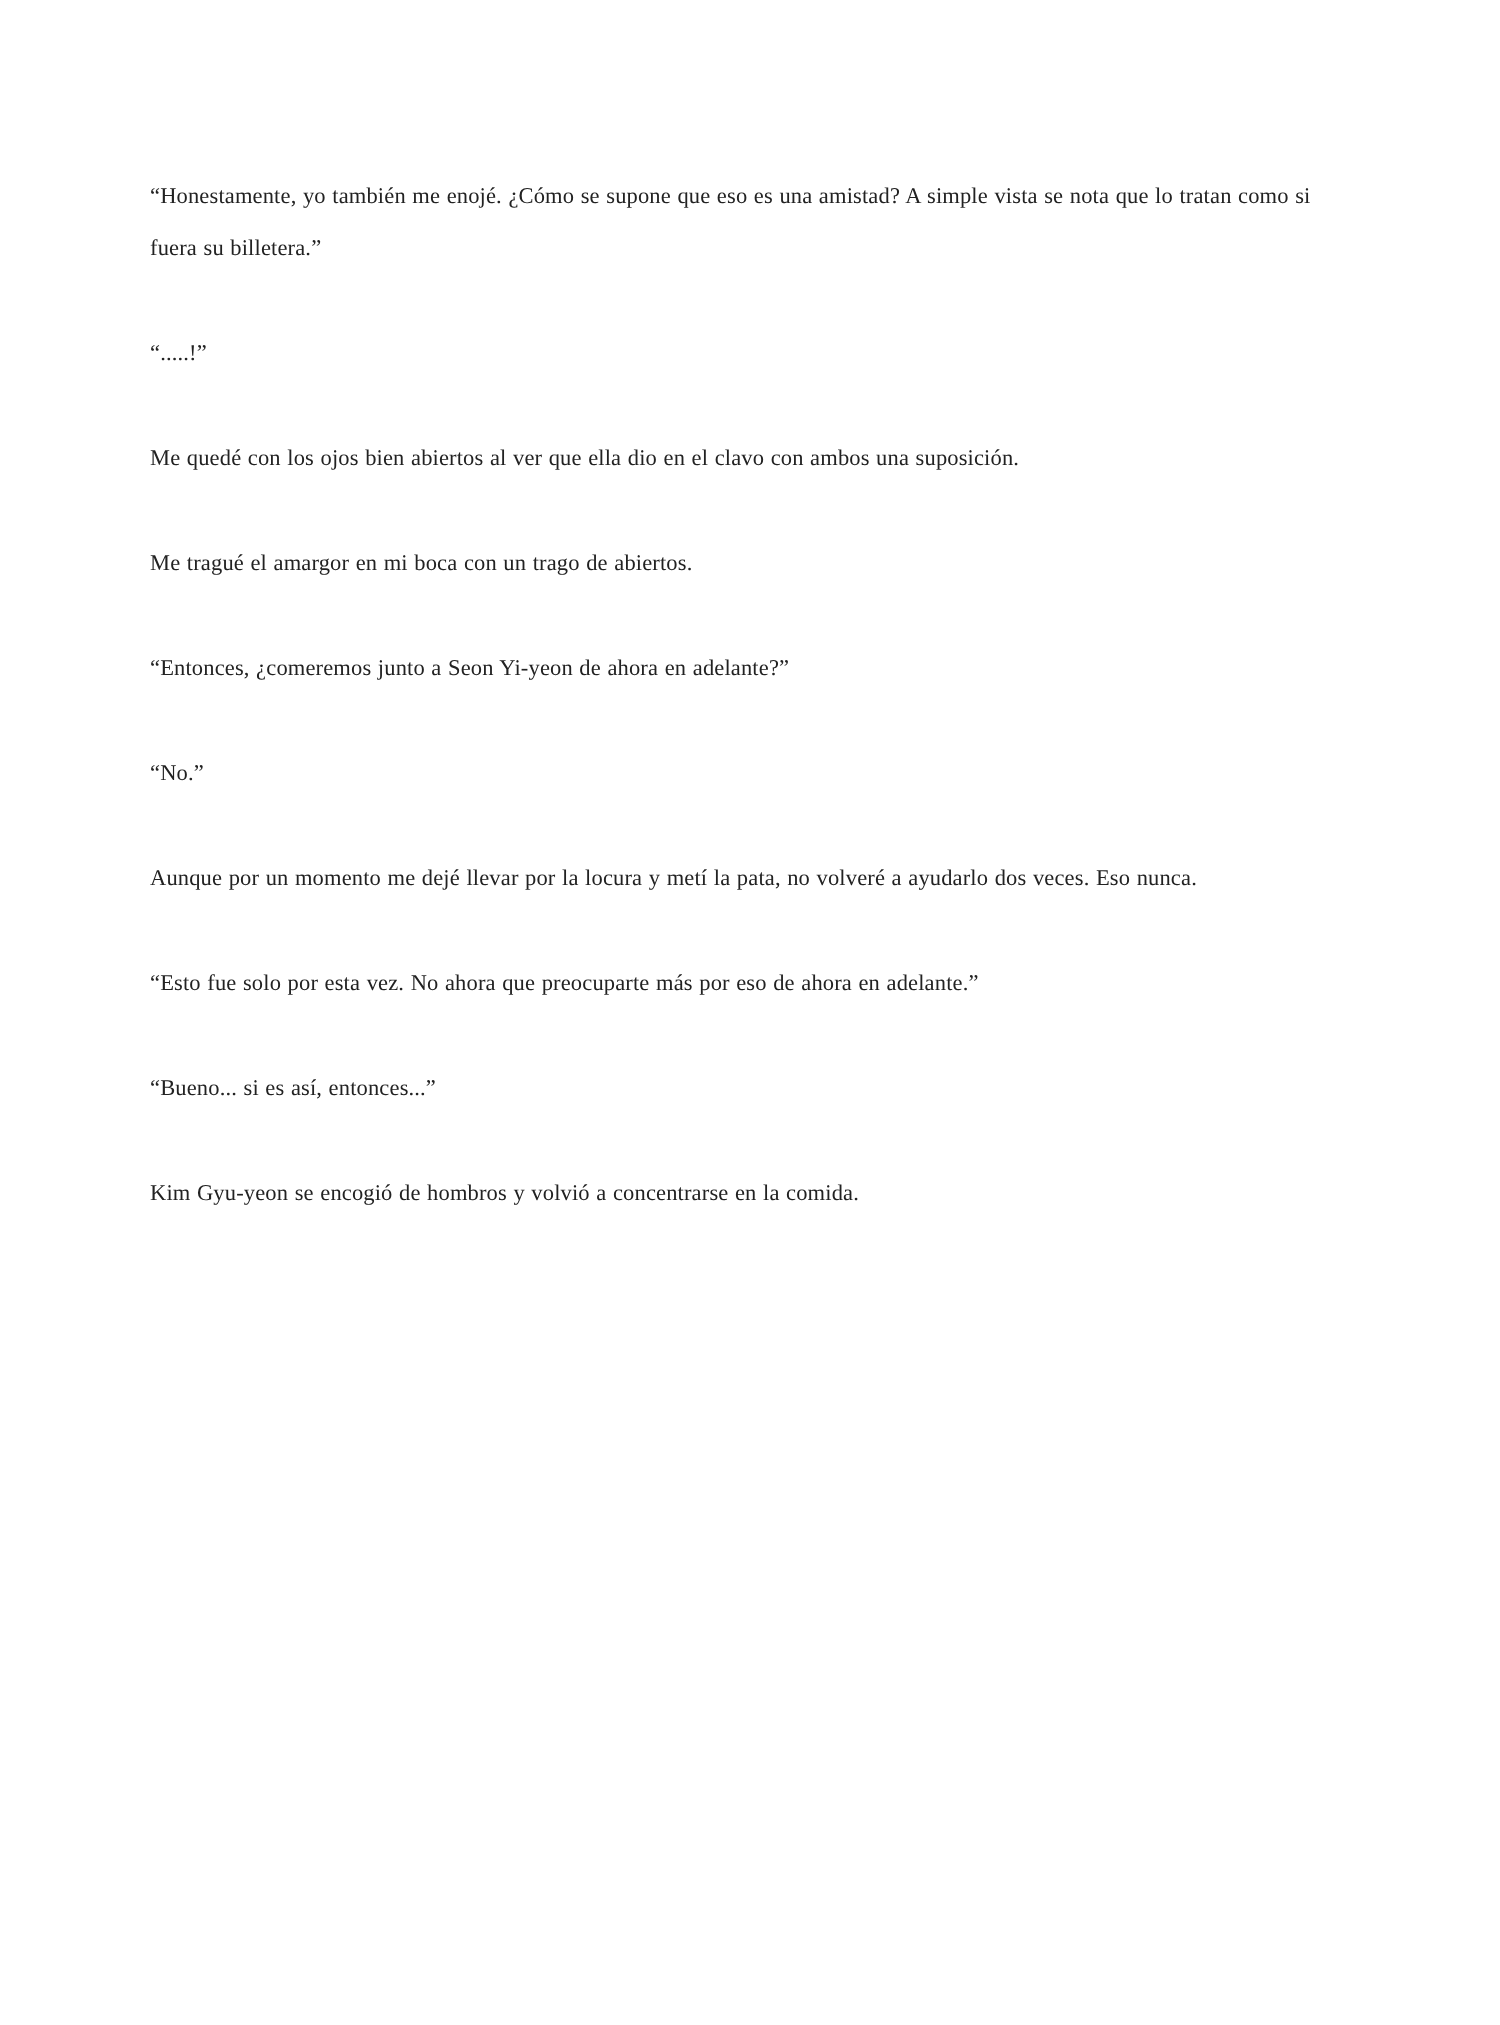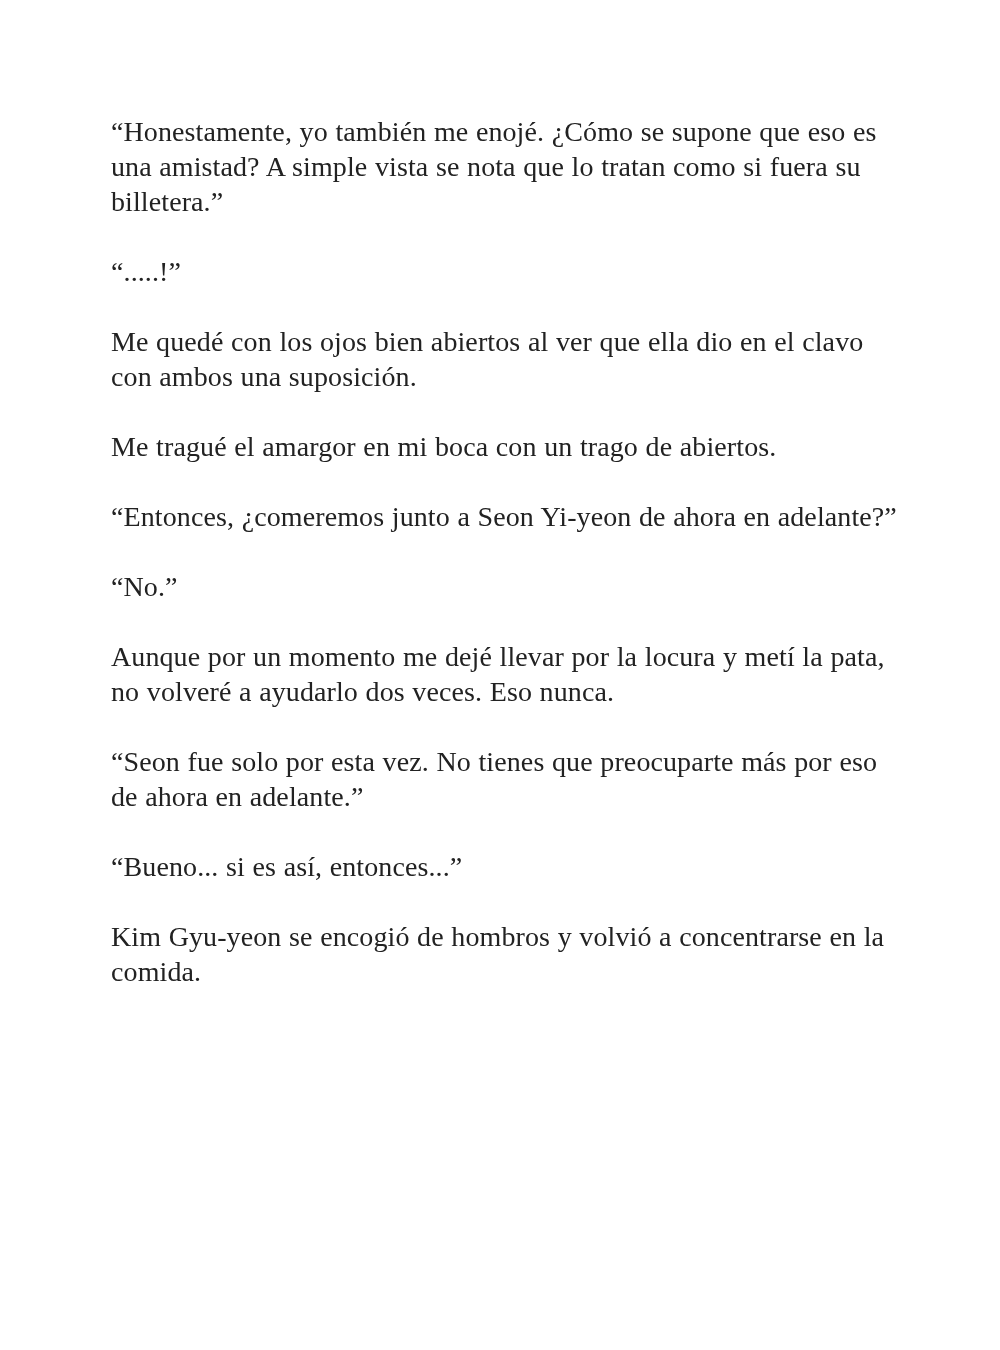--- a/index.html
+++ b/index.html
@@ -13,36 +13,36 @@
       overflow: hidden;
     }
     .page {
       position: relative;
       width: 1000px;
       height: 1350px;
       box-sizing: border-box;
       padding: 114px 100px 0 100px;
     }
     .para {
-      margin: 0 0 35px 11px;
+      margin: 0 0 35px 0;
       font-family: "Liberation Serif", "DejaVu Serif", serif;
-      font-size: 28px;
+      font-size: 15px;
       line-height: 35px;
       color: #222222;
       letter-spacing: 0.1px;
       word-spacing: 0.5px;
     }
   </style>
 </head>
 <body>
 
 <div class="page">
   <p class="para">“Honestamente, yo también me enojé. ¿Cómo se supone que eso es una amistad? A simple vista se nota que lo tratan como si fuera su billetera.”</p>
   <p class="para">“.....!”</p>
   <p class="para">Me quedé con los ojos bien abiertos al ver que ella dio en el clavo con ambos una suposición.</p>
   <p class="para">Me tragué el amargor en mi boca con un trago de abiertos.</p>
   <p class="para">“Entonces, ¿comeremos junto a Seon Yi-yeon de ahora en adelante?”</p>
   <p class="para">“No.”</p>
   <p class="para">Aunque por un momento me dejé llevar por la locura y metí la pata, no volveré a ayudarlo dos veces. Eso nunca.</p>
-  <p class="para">“Seon fue solo por esta vez. No tienes que preocuparte más por eso de ahora en adelante.”</p>
+  <p class="para">“Esto fue solo por esta vez. No ahora que preocuparte más por eso de ahora en adelante.”</p>
   <p class="para">“Bueno... si es así, entonces...”</p>
   <p class="para">Kim Gyu-yeon se encogió de hombros y volvió a concentrarse en la comida.</p>
 </div>
 
 </body></html>

